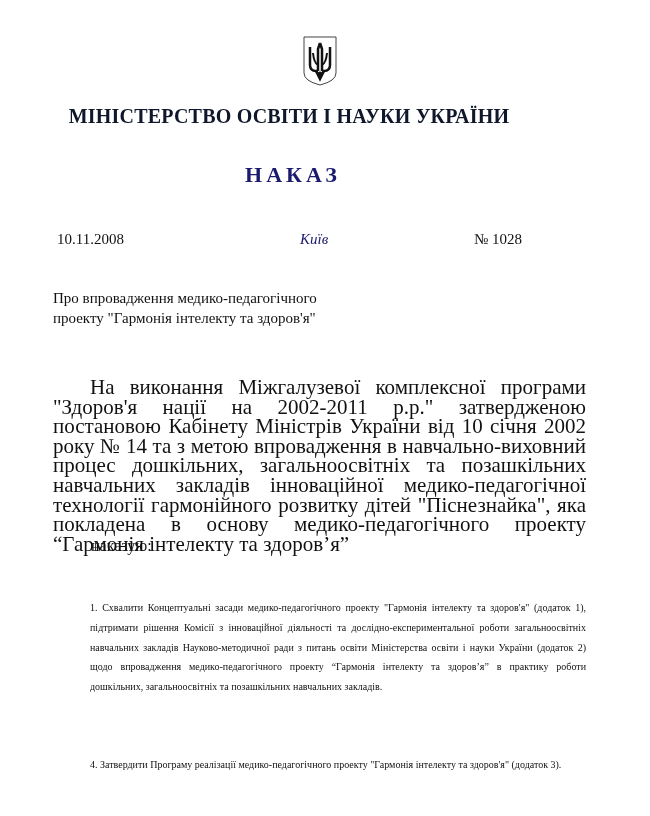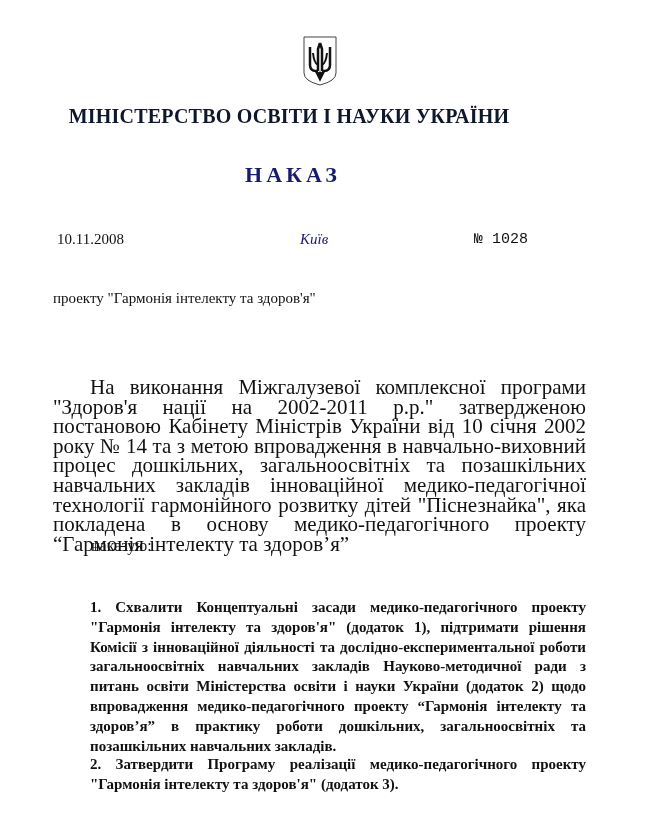--- a/index.html
+++ b/index.html
@@ -7,28 +7,28 @@
          font-family:"Liberation Serif", serif; color:#111; }
   .emblem { position:absolute; left:302px; top:35px; width:36px; height:52px; }
   .ministry { position:absolute; left:0; width:578px; top:105px; text-align:center;
               font-family:"Liberation Serif", serif; font-weight:bold; font-size:20px;
               color:#0f172a; letter-spacing:0.2px; }
   .title { position:absolute; left:0; width:586px; top:162px; text-align:center;
            font-weight:bold; font-size:22px; color:#1a1a6e; letter-spacing:4px; }
   .meta { position:absolute; top:199px; font-size:15px;margin-top:32px; }
   .date { left:57px; }
   .city { left:300px; color:#1a1a6e;font-style:italic; }
-  .num { left:474px;font-family:Liberation Mono, monospace; }
+  .num { left:474px; }
   .subject { position:absolute; left:53px; top:288px; font-size:15px; line-height:20px; }
   .para { position:absolute; left:53px; width:533px; font-size:21px; line-height:19.6px;
           text-align:justify; }
   .p1 { top:378px; text-indent:37px; }
   .order-word { position:absolute; left:91px; top:537px; font-weight:normal; font-size:16px; }
-  .item { position:absolute; left:90px; width:496px; font-size:15px; line-height:19.8px;
-          text-align:justify;font-weight:bold; }
+  .item { position:absolute; left:90px; width:496px; font-size:10px; line-height:19.8px;
+          text-align:justify; }
   .i1 { top:598px; }
   .i2 { top:755px; }
 </style>
 </head>
 <body>
 
 <div class="emblem">
   <svg width="36" height="52" viewBox="0 0 36 52">
     <path d="M2 2 H34 V38 Q34 46 18 50 Q2 46 2 38 Z" fill="#fff" stroke="#444" stroke-width="1"></path>
     <path d="M18 8 L16 14 L16 36 M18 8 L20 14 L20 36" stroke="#111" stroke-width="2.5" fill="none"></path>
@@ -40,21 +40,22 @@
 </div>
 
 <div class="ministry">МІНІСТЕРСТВО ОСВІТИ І НАУКИ УКРАЇНИ</div>
 <div class="title">НАКАЗ</div>
 
 <div class="meta date">10.11.2008</div>
 <div class="meta city">Київ</div>
 <div class="meta num">№ 1028</div>
 
 <div class="subject">
+  <div>Про впровадження медико-педагогічного</div>
   <div>проекту "Гармонія інтелекту та здоров'я"</div>
 </div>
 
 <div class="para p1">На виконання Міжгалузевої комплексної програми "Здоров'я нації на 2002-2011 р.р." затвердженою постановою Кабінету Міністрів України від 10 січня 2002 року № 14 та з метою впровадження в навчально-виховний процес дошкільних, загальноосвітніх та позашкільних навчальних закладів інноваційної медико-педагогічної технології гармонійного розвитку дітей "Піснезнайка", яка покладена в основу медико-педагогічного проекту “Гармонія інтелекту та здоров’я”</div>
 
 <div class="order-word">наказую:</div>
 
 <div class="item i1">1. Схвалити Концептуальні засади медико-педагогічного проекту "Гармонія інтелекту та здоров'я" (додаток 1), підтримати рішення Комісії з інноваційної діяльності та дослідно-експериментальної роботи загальноосвітніх навчальних закладів Науково-методичної ради з питань освіти Міністерства освіти і науки України (додаток 2) щодо впровадження медико-педагогічного проекту “Гармонія інтелекту та здоров’я” в практику роботи дошкільних, загальноосвітніх та позашкільних навчальних закладів.</div>
-<div class="item i2">2. Затвердити Програму реалізації медико-педагогічного проекту "Гармонія інтелекту та здоров'я" (додаток 3).</div>
+<div class="item i2">4. Затвердити Програму реалізації медико-педагогічного проекту "Гармонія інтелекту та здоров'я" (додаток 3).</div>
 
 </body></html>

